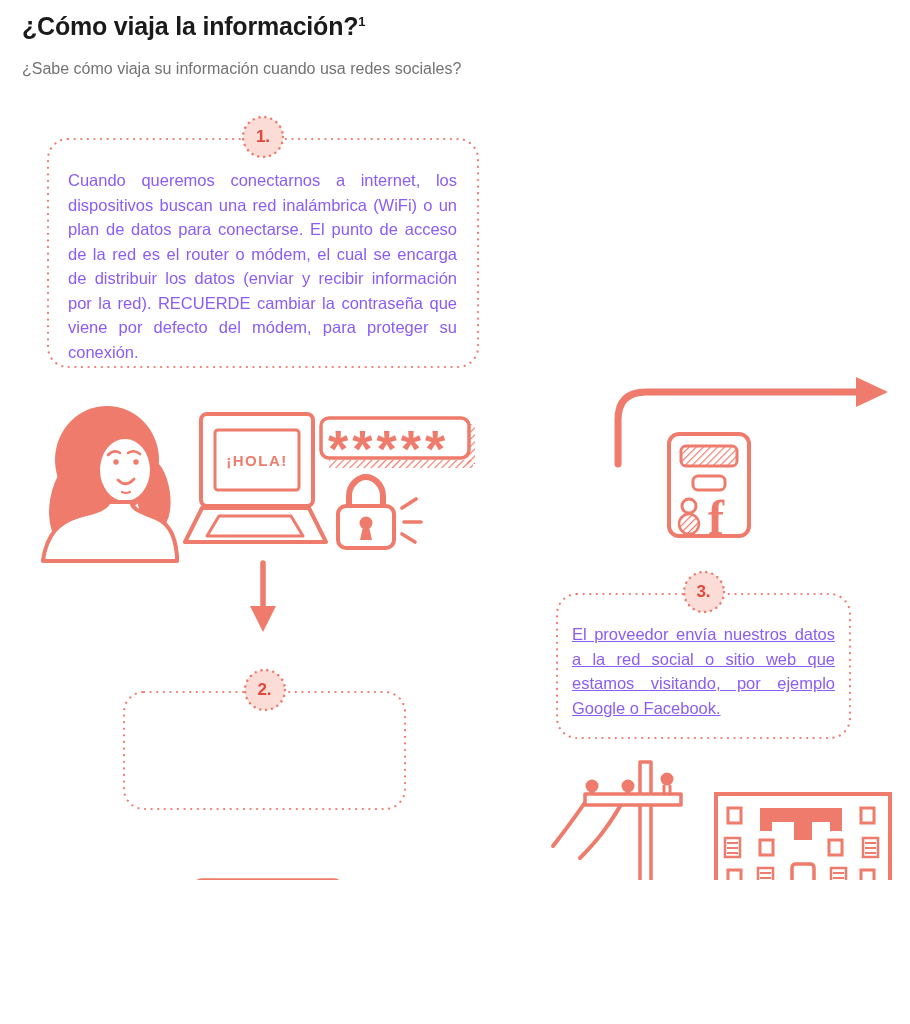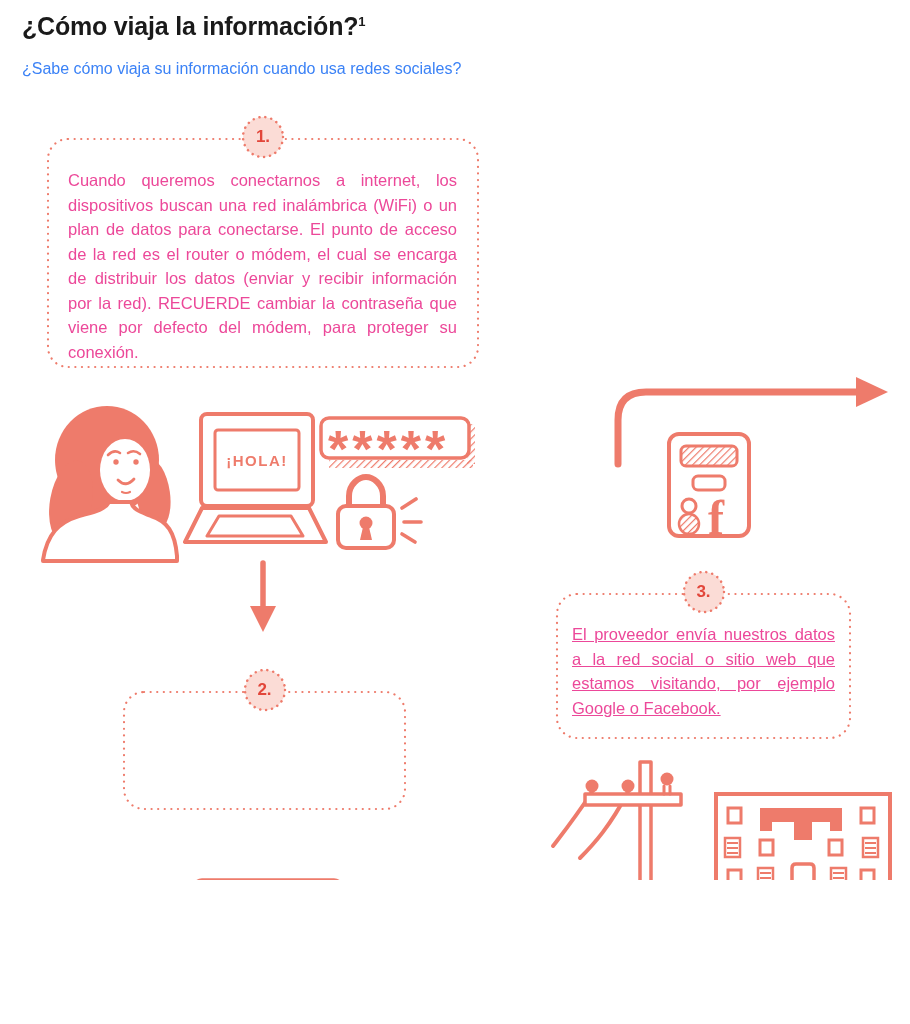--- a/index.html
+++ b/index.html
@@ -18,21 +18,21 @@
     left: 22px; top: 12px;
     font-size: 25px;
     font-weight: 700;
     color: #1a1a1a;
     letter-spacing: -0.2px;
   }
   #page-title sup { font-size: 13px; font-weight: 700; }
   #page-subtitle {
     left: 22px; top: 60px;
     font-size: 16px;
-    color: #3b82f6;
+    color: #737373;
   }
 
   
   .step-box { position: absolute; }
   .border-svg { position: absolute; left: 0; top: 0; }
   .badge {
     position: absolute;
     width: 46px; height: 46px;
     left: 50%; top: -23px;
     margin-left: -23px;
@@ -42,21 +42,21 @@
     position: absolute; left: 0; top: 0;
     width: 46px; height: 46px;
     display: flex; align-items: center; justify-content: center;
     font-size: 17px; font-weight: 700;
     color: #e2463a;
   }
   .step-text {
     position: absolute;
     font-size: 16.5px;
     line-height: 1.49;
-    color: #ec4899;
+    color: #8b5cf6;
     text-align: justify;
   }
   #box1 { left: 46px;  top: 137px; width: 434px; height: 232px; }
   #box1 .step-text { left: 22px; right: 23px; top: 31px; }
   #box2 { left: 122px; top: 690px; width: 285px; height: 121px; }
   #box2 .step-text { left: 17px; right: 17px; top: 29px; }
   #box3 { left: 555px; top: 592px; width: 297px; height: 148px; }
   #box3 .step-text { left: 17px; right: 17px; top: 30px; text-decoration: underline; }
 
   .illus { position: absolute; }

